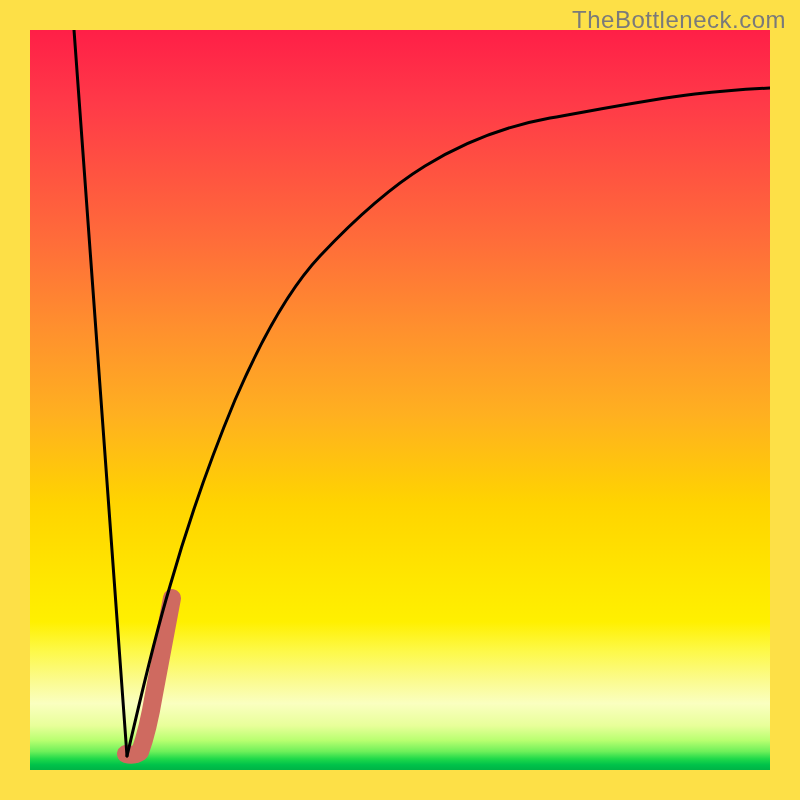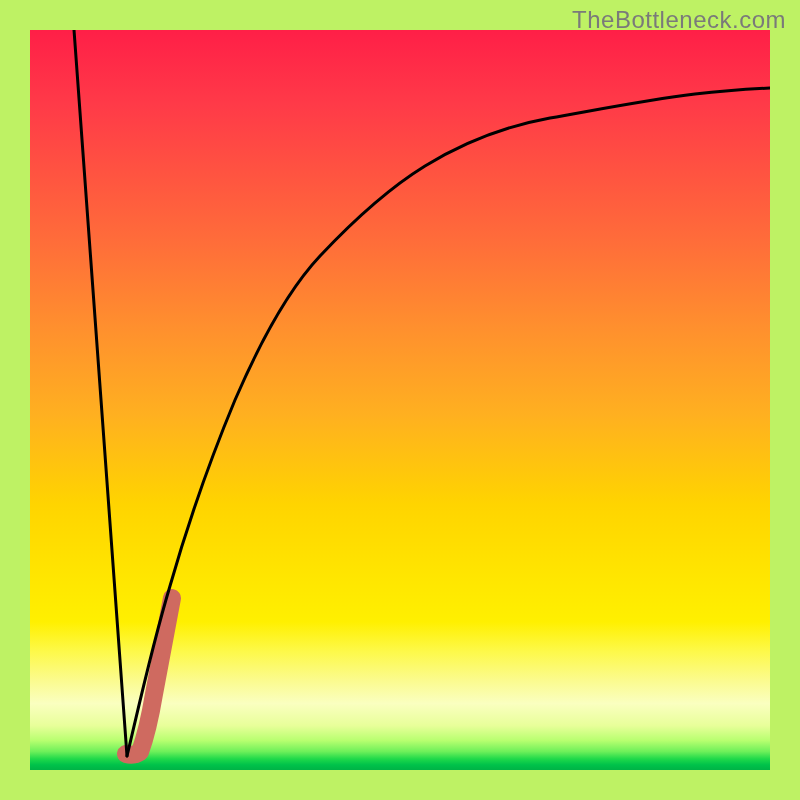--- a/index.html
+++ b/index.html
@@ -7,21 +7,21 @@
     padding: 0;
     width: 800px;
     height: 800px;
     background: #000;
     font-family: Arial, Helvetica, sans-serif;
     overflow: hidden;
   }
   .frame {
     position: absolute;
     inset: 0;
-    background: #bef264;
+    background: #fde047;
   }
   .plot-area {
     position: absolute;
     left: 30px;
     top: 30px;
     width: 740px;
     height: 740px;
     overflow: hidden;
   }
   .gradient {

